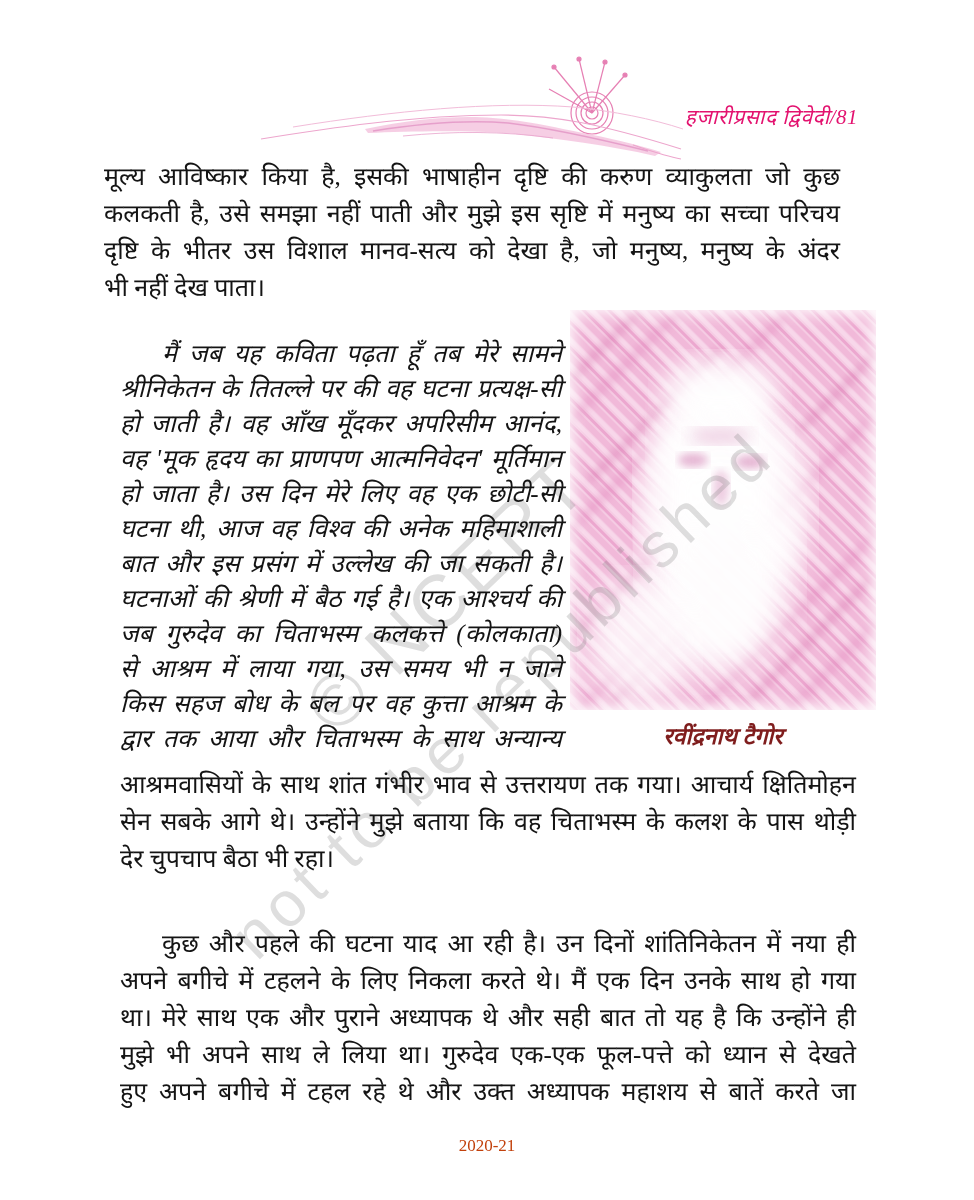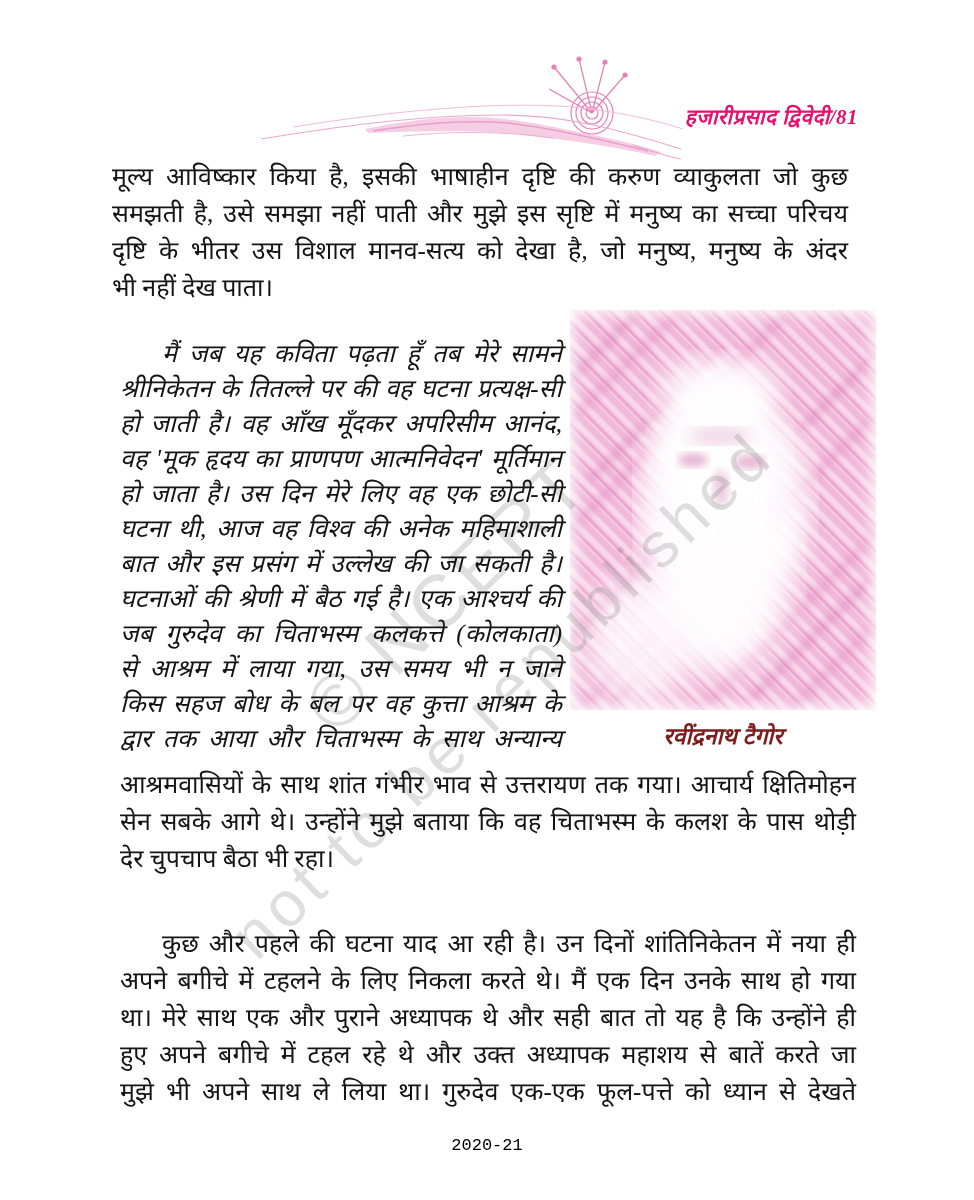--- a/index.html
+++ b/index.html
@@ -4,31 +4,31 @@
 <style>
   html,body { margin:0; padding:0; background:#ffffff; }
   .page {
     position:relative; width:974px; height:1200px; margin:0 auto;
     background:#ffffff; overflow:hidden;
     font-family:"Liberation Serif", serif; color:#141414;
   }
   
   .running-head {
     position:absolute; top:102px; right:116px;
-    font-size:21px; font-style:italic; font-weight:bold;
+    font-size:21px; font-style:italic; font-weight:normal;
     color:#e3126f; letter-spacing:0.5px; z-index:3;
   }
   
   .deco { position:absolute; left:253px; top:53px; z-index:2; }
   
   .textblock { position:absolute; z-index:2; font-size:25px; line-height:37px; }
   .jline { text-align:justify; text-align-last:justify; white-space:normal; }
   .jline.last { text-align-last:left; }
   .jline.indent { text-indent:42px; }
-  #para1 { left:112px; top:158px; width:736px; }
+  #para1 { left:104px; top:158px; width:736px; }
   #para2 { left:120px; top:336px; width:442px; line-height:35px;font-style:italic; }
   #para3 { left:120px; top:766px; width:736px; }
   #para4 { left:120px; top:877px; width:736px;margin-top:48px; }
   
   .figure { position:absolute; left:570px; top:310px; width:306px; z-index:0; }
   .figure svg { display:block; }
   .fig-caption {
     margin-top:9px; text-align:center; font-size:23px;
     font-weight:bold; font-style:italic; color:#7f1d1d; z-index:2; position:relative;
   }
@@ -38,21 +38,21 @@
     font-family:"Liberation Sans", sans-serif;
     color:rgba(128,128,128,0.26);
     transform:rotate(-44deg);
     pointer-events:none;
   }
   #wm1 { left:268px; top:552px; font-size:74px; letter-spacing:4px; }
   #wm2 { left:140px; top:658px; font-size:64px; letter-spacing:6px; }
   
   .footer {
     position:absolute; left:0; right:0; top:1136px; text-align:center;
-    font-family:Liberation Mono, monospace; font-size:17px; color:#000000; z-index:2;
+    font-family:Liberation Serif, serif; font-size:17px; color:#c2410c; z-index:2;
   }
 </style>
 </head>
 <body>
 
 <div class="page">
 
   <svg class="deco" width="430" height="108" viewBox="0 0 430 108" aria-hidden="true">
     <g stroke="#e67fb3" fill="none" stroke-width="1.2">
       <line x1="339" y1="60" x2="301" y2="14"></line>
@@ -79,21 +79,21 @@
     </g>
   </svg>
 
   <div class="running-head">हजारीप्रसाद द्विवेदी/81</div>
 
   <div class="wm-line" id="wm1">© NCERT</div>
   <div class="wm-line" id="wm2">not to be republished</div>
 
   <div class="textblock" id="para1">
       <div class="jline">मूल्य आविष्कार किया है, इसकी भाषाहीन दृष्टि की करुण व्याकुलता जो कुछ</div>
-      <div class="jline">समझती है, उसे समझा नहीं पाती और मुझे इस सृष्टि में मनुष्य का सच्चा परिचय</div>
+      <div class="jline">कलकती है, उसे समझा नहीं पाती और मुझे इस सृष्टि में मनुष्य का सच्चा परिचय</div>
       <div class="jline">दृष्टि के भीतर उस विशाल मानव-सत्य को देखा है, जो मनुष्य, मनुष्य के अंदर</div>
       <div class="jline last">भी नहीं देख पाता।</div>
     </div>
 
   <div class="textblock" id="para2">
       <div class="jline indent">मैं जब यह कविता पढ़ता हूँ तब मेरे सामने</div>
       <div class="jline">श्रीनिकेतन के तितल्ले पर की वह घटना प्रत्यक्ष-सी</div>
       <div class="jline">हो जाती है। वह आँख मूँदकर अपरिसीम आनंद,</div>
       <div class="jline">वह 'मूक हृदय का प्राणपण आत्मनिवेदन' मूर्तिमान</div>
       <div class="jline">हो जाता है। उस दिन मेरे लिए वह एक छोटी-सी</div>
@@ -167,19 +167,19 @@
   <div class="textblock" id="para3">
       <div class="jline">आश्रमवासियों के साथ शांत गंभीर भाव से उत्तरायण तक गया। आचार्य क्षितिमोहन</div>
       <div class="jline">सेन सबके आगे थे। उन्होंने मुझे बताया कि वह चिताभस्म के कलश के पास थोड़ी</div>
       <div class="jline last">देर चुपचाप बैठा भी रहा।</div>
     </div>
 
   <div class="textblock" id="para4">
       <div class="jline indent">कुछ और पहले की घटना याद आ रही है। उन दिनों शांतिनिकेतन में नया ही</div>
       <div class="jline">अपने बगीचे में टहलने के लिए निकला करते थे। मैं एक दिन उनके साथ हो गया</div>
       <div class="jline">था। मेरे साथ एक और पुराने अध्यापक थे और सही बात तो यह है कि उन्होंने ही</div>
+      <div class="jline">मुझे भी अपने साथ ले लिया था। गुरुदेव एक-एक फूल-पत्ते को ध्यान से देखते</div>
       <div class="jline">हुए अपने बगीचे में टहल रहे थे और उक्त अध्यापक महाशय से बातें करते जा</div>
-      <div class="jline">मुझे भी अपने साथ ले लिया था। गुरुदेव एक-एक फूल-पत्ते को ध्यान से देखते</div>
     </div>
 
   <div class="footer">2020-21</div>
 
 </div>
 
 </body></html>

